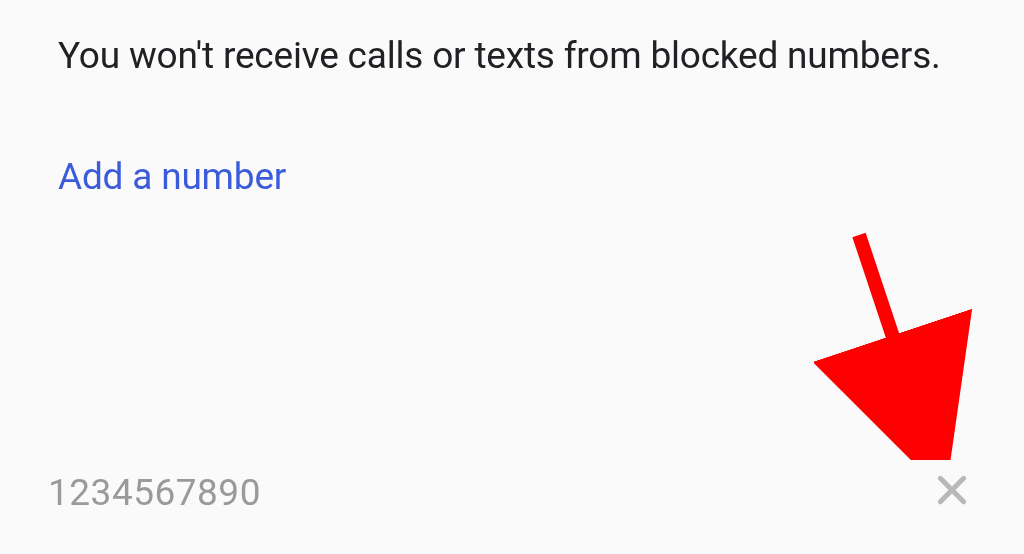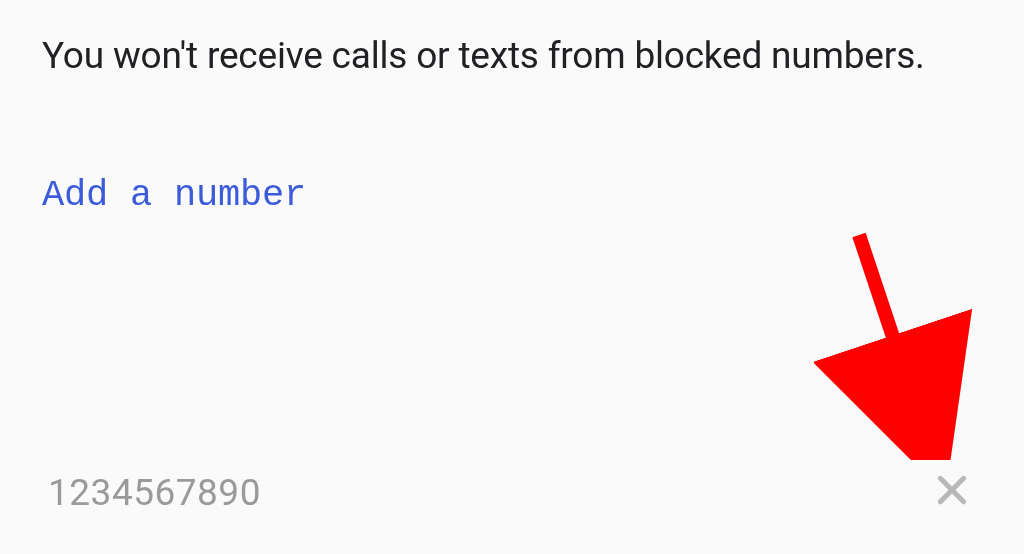--- a/index.html
+++ b/index.html
@@ -9,40 +9,39 @@
     }
     body {
       font-family: Roboto, 'Helvetica Neue', Arial, sans-serif;
       background: #fafafa;
       width: 1024px;
       height: 554px;
       overflow: hidden;
       position: relative;
     }
     .container {
-      padding: 28px 48px 0 42px;
+      padding: 28px 48px 0 58px;
       height: 100%;
       position: relative;
     }
     .description {
       font-size: 37px;
       line-height: 1.5;
       color: #202124;
       font-weight: 400;
       letter-spacing: -0.2px;
     }
     .add-link {
       display: inline-block;
-      margin-top: 90px;
+      margin-top: 71px;
       font-size: 37px;
       color: #3b5bdb;
       font-weight: 400;
       cursor: pointer;
       letter-spacing: -0.2px;
-      font-family: Liberation Mono, monospace;
     }
     .number-row {
       position: absolute;
       bottom: 40px;
       left: 48px;
       right: 48px;
       display: flex;
       align-items: flex-end;
       justify-content: space-between;
     }

